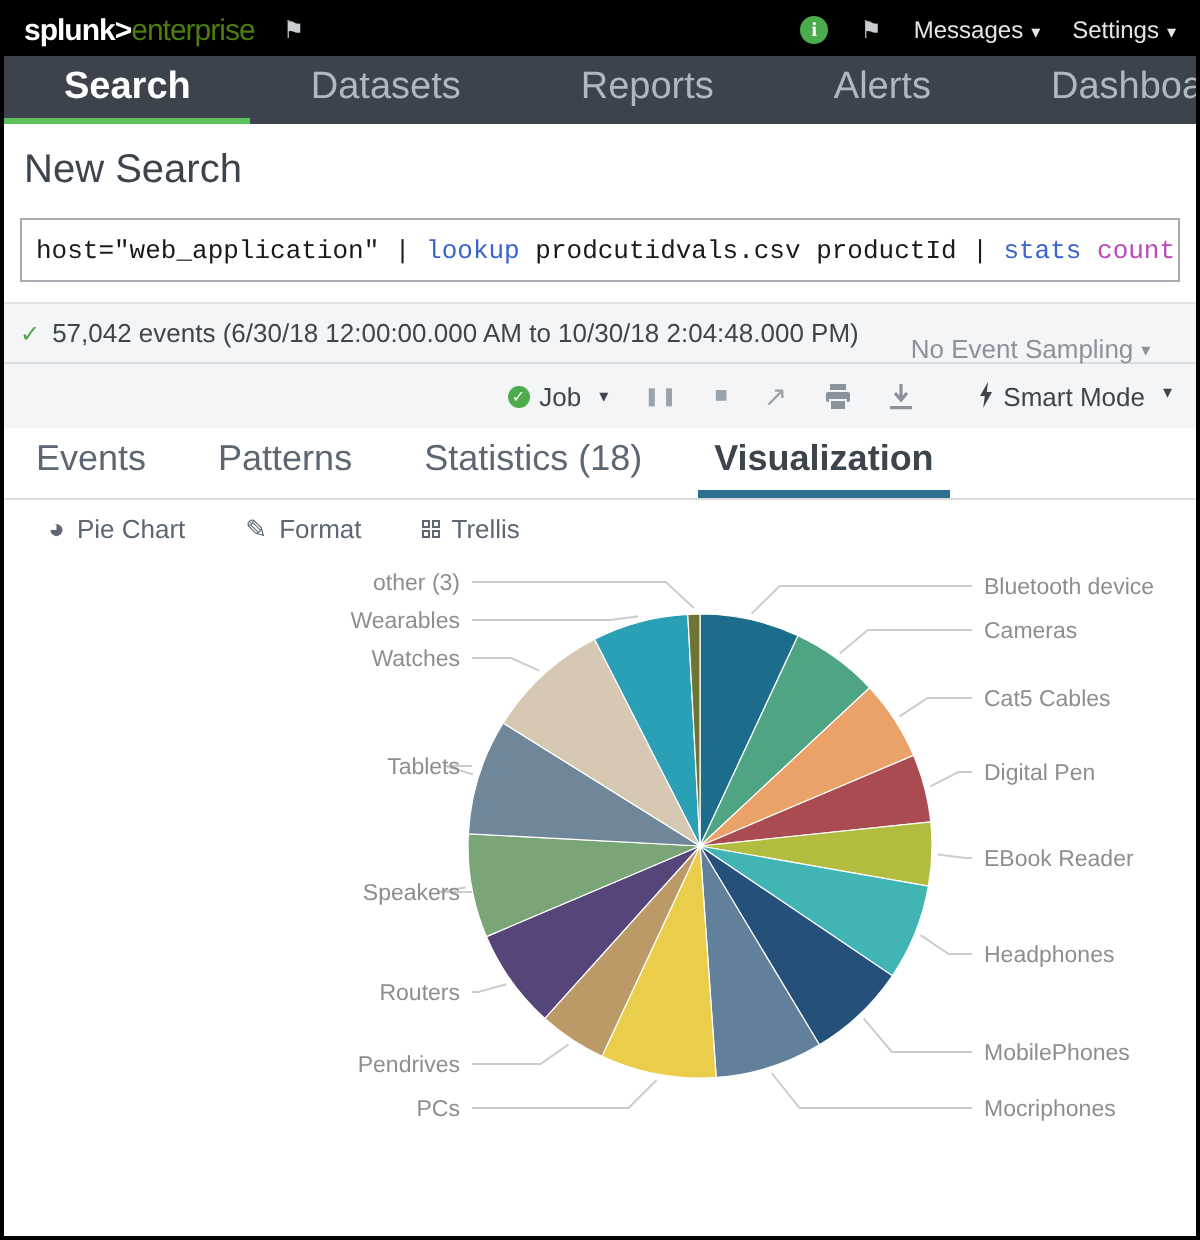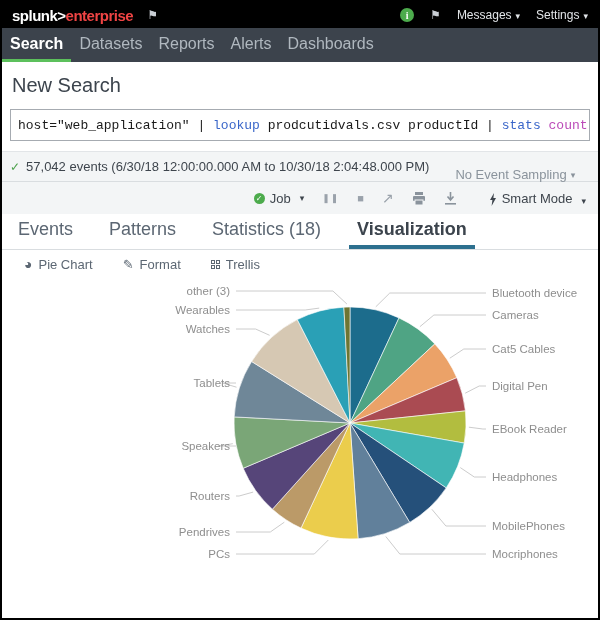--- a/index.html
+++ b/index.html
@@ -2,47 +2,47 @@
 <html><head>
 <meta charset="utf-8">
 <style>
   html,body{margin:0;padding:0;}
   body{width:600px;height:620px;background:#000;font-family:"Liberation Sans",sans-serif;overflow:hidden;}
   .frame{position:relative;width:596px;height:616px;margin:2px;background:#fff;overflow:hidden;}
 
   
   .topbar{height:26px;background:#000;display:flex;align-items:center;padding:0 10px;color:#fff;}
   .logo{font-size:15px;font-weight:bold;letter-spacing:-0.5px;}
-  .logo .prod{color:#ef4444;font-weight:bold;}
+  .logo .prod{color:#4d7c0f;font-weight:normal;}
   .flag{color:#c9ced4;font-size:12px;margin-left:14px;}
   .topbar-right{margin-left:auto;display:flex;align-items:center;gap:16px;font-size:12px;color:#e3e6e9;}
   .info-circle{width:14px;height:14px;border-radius:50%;background:#4cab4c;color:#fff;font-size:10px;font-weight:bold;display:flex;align-items:center;justify-content:center;font-family:"Liberation Serif",serif;}
   .caret{font-size:9px;margin-left:4px;color:inherit;}
 
   
   .navbar{height:34px;background:#3c434c;display:flex;align-items:stretch;padding-left:0;}
-  .nav-item{display:flex;align-items:center;padding:0 8px;font-size:16px;color:#b0b8bf;border-bottom:3px solid transparent;cursor:pointer;}
+  .nav-item{display:flex;align-items:center;padding:0 30px;font-size:19px;color:#b0b8bf;border-bottom:3px solid transparent;cursor:pointer;}
   .nav-item.active{color:#fff;font-weight:bold;border-bottom-color:#5cc05c;}
 
   
   .head{background:#fff;padding:12px 8px 10px 8px;}
   .page-title{font-size:20px;color:#3c444d;margin:0 0 12px 2px;font-weight:400;}
   .searchbar{height:30px;border:1px solid #a6abb1;background:#fff;display:flex;align-items:center;padding:0 7px;overflow:hidden;white-space:nowrap;font-family:"Liberation Mono","DejaVu Sans Mono",monospace;font-size:13px;}
 
   
   .band{background:#f3f5f6;border-top:1px solid #e2e5e8;}
   .events-row{height:29px;display:flex;align-items:center;padding:0 8px;font-size:13px;color:#3e454d;border-bottom:1px solid #d9dde0;}
   .check{color:#4fa34f;margin-right:6px;font-size:12px;}
   .sampling{color:#8a939c;margin-left:26px;display:flex;align-items:center;cursor:pointer;margin-top:16px;}
   .job-row{height:32px;display:flex;align-items:center;justify-content:flex-end;padding:0 12px;gap:18px;font-size:13px;color:#3e454d;}
   .job-dd{display:flex;align-items:center;gap:5px;cursor:pointer;}
   .job-dot{width:11px;height:11px;border-radius:50%;background:#4cab4c;color:#fff;font-size:8px;display:flex;align-items:center;justify-content:center;}
   .jicon{color:#9aa2ab;font-size:11px;cursor:pointer;display:flex;align-items:center;}
   .jicon svg{display:block;}
-  .smart{display:flex;align-items:flex-end;gap:5px;margin-left:14px;color:#3e454d;cursor:pointer;}
+  .smart{display:flex;align-items:flex-start;gap:5px;margin-left:14px;color:#3e454d;cursor:pointer;}
 
   
   .rtabs{height:35px;background:#fff;display:flex;align-items:stretch;border-bottom:1px solid #d9dde0;padding-left:0;}
   .rtab{display:flex;align-items:center;padding:0 8px;margin-left:8px;margin-right:12px;font-size:18px;color:#5c6773;border-bottom:4px solid transparent;cursor:pointer;}
   .rtab.active{color:#3c444d;font-weight:bold;border-bottom-color:#2d708f;}
 
   
   .viz-toolbar{height:28px;display:flex;align-items:center;gap:30px;padding-left:22px;font-size:13px;color:#5c6773;}
   .vbtn{display:flex;align-items:center;gap:6px;cursor:pointer;}
   .trellis-grid{display:grid;grid-template-columns:4px 4px;grid-gap:1px;}

